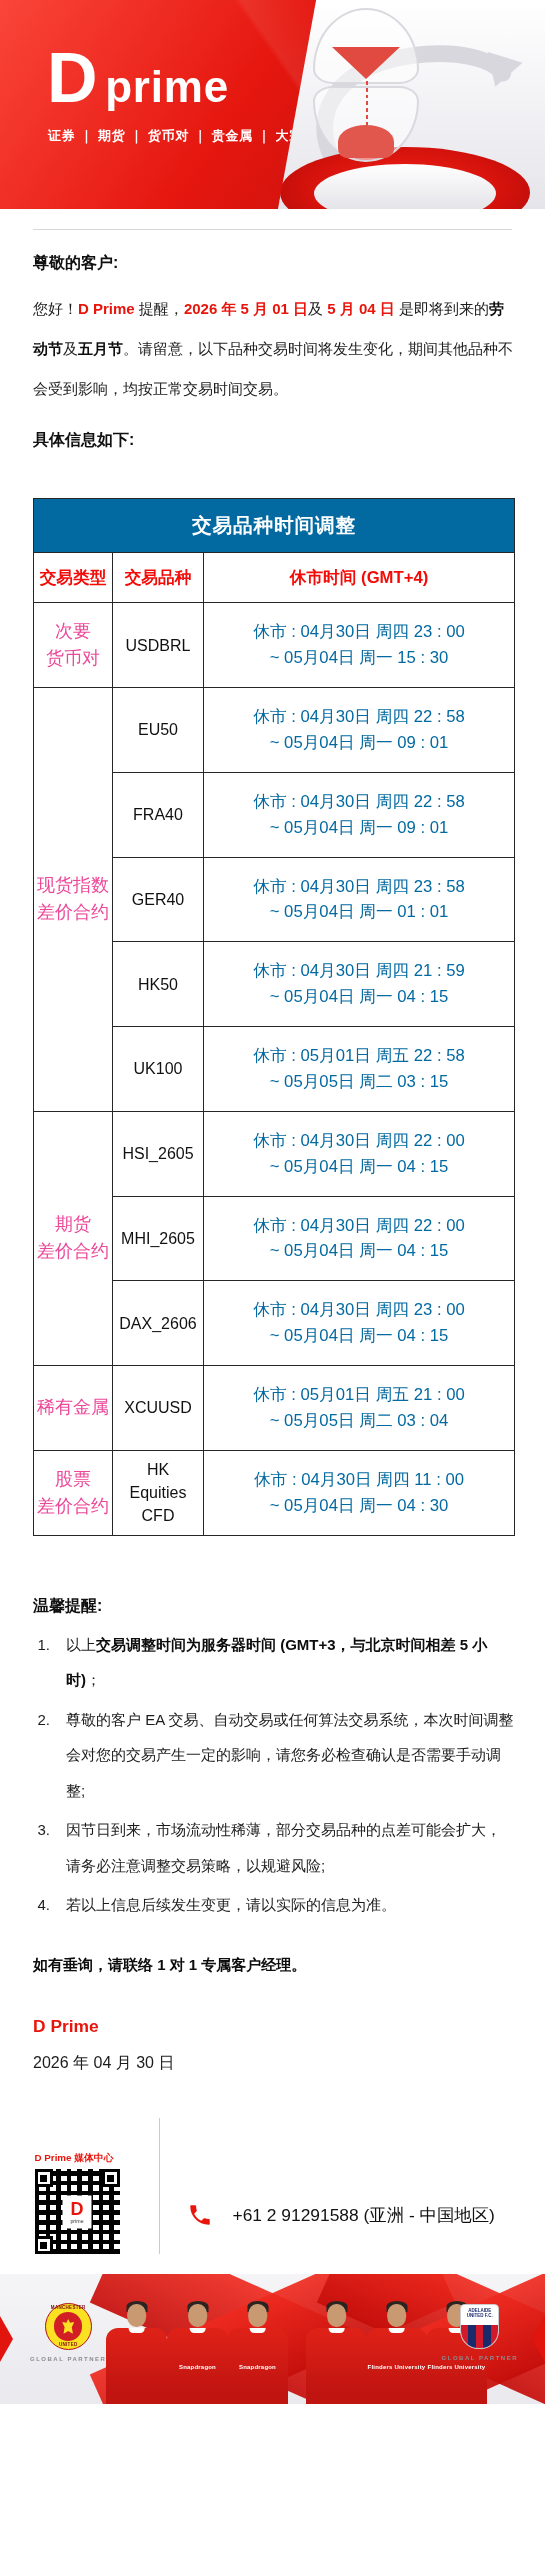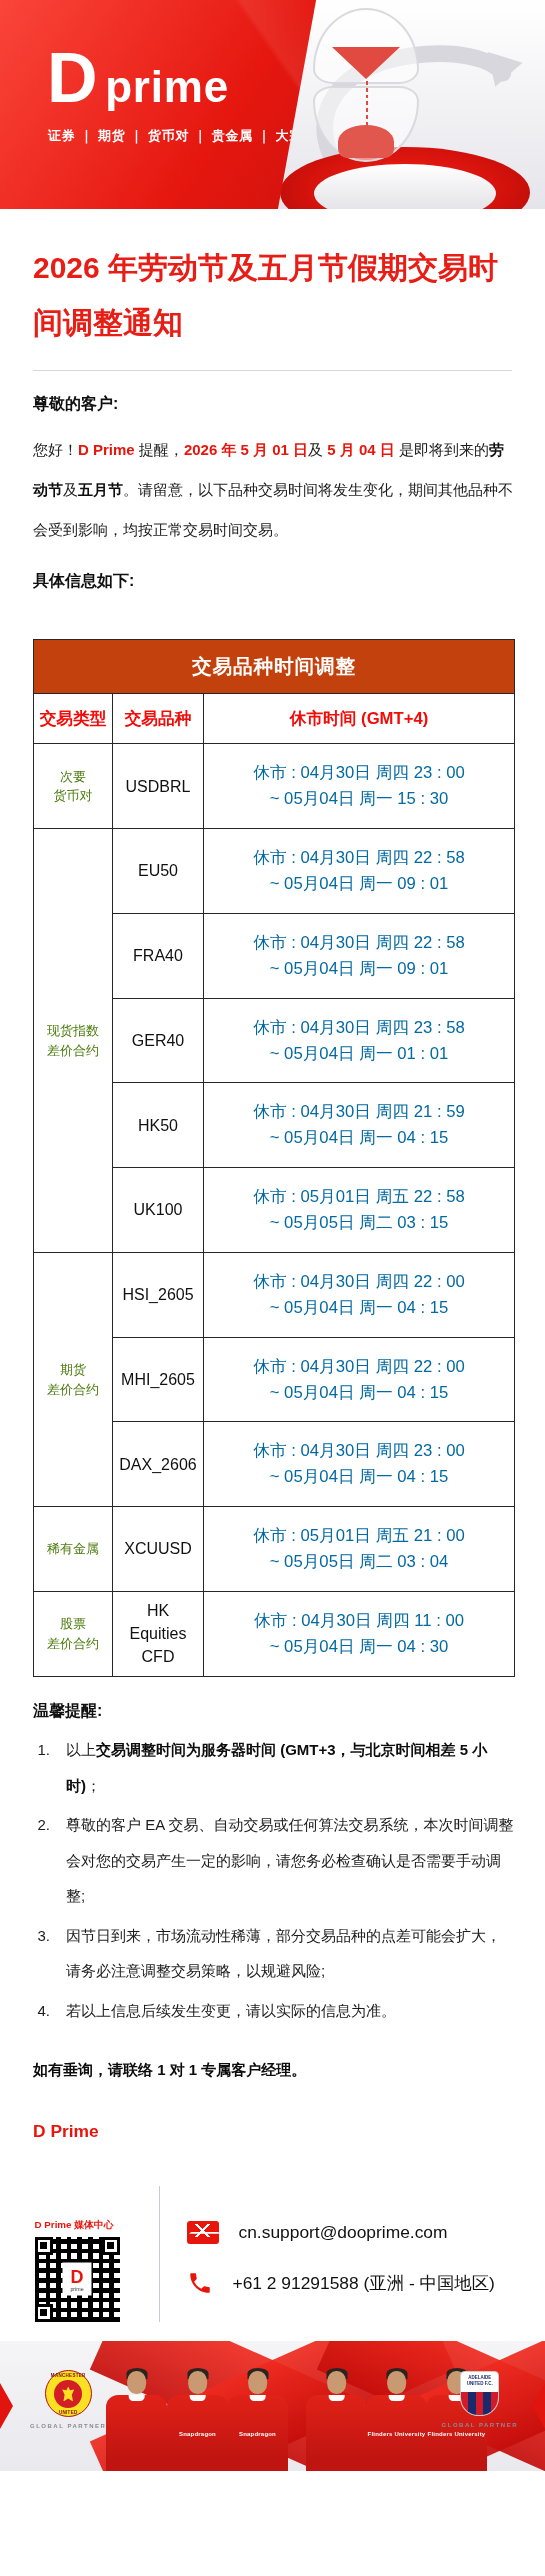--- a/index.html
+++ b/index.html
@@ -40,30 +40,30 @@
   .divider{margin:19.7px 0 0;border:none;border-top:1.5px solid #d8d8d8;height:0;}
   .salutation{margin-top:23px;font-size:16px;font-weight:800;color:#101010;}
   .intro{margin-top:15px;width:482px;font-size:15px;line-height:2.68;color:#1c1c1c;}
   .red-b{color:#e8150c;font-weight:800;}
   .blk-b{color:#0d0d0d;font-weight:800;}
   .details-label{margin-top:21px;font-size:16px;font-weight:800;color:#101010;}
 
   
   table.tt{margin-top:47px;width:482px;border-collapse:collapse;table-layout:fixed;}
   table.tt td,table.tt th{border:1.5px solid #262626;text-align:center;vertical-align:middle;}
-  .tt-band{background:#c2410c;color:#ffffff;font-size:19.7px;font-weight:800;padding:13px 0;letter-spacing:0.8px;}
+  .tt-band{background:#0369a1;color:#ffffff;font-size:19.7px;font-weight:800;padding:13px 0;letter-spacing:0.8px;}
   .tt-head th{color:#f20b07;font-size:16.7px;font-weight:800;padding:13px 3px;background:#fff;}
   .col-cat{width:79px;}
   .col-sym{width:91px;}
-  td.cat{font-size:13px;color:#4d7c0f;white-space:pre-line;line-height:1.5;}
+  td.cat{font-size:18px;color:#ec4899;white-space:pre-line;line-height:1.5;}
   td.sym{font-size:16px;color:#111;white-space:pre-line;line-height:1.45;}
   td.time{font-size:16.7px;color:#0369a1;white-space:pre-line;line-height:1.55;padding:16px 4.5px;}
 
   
-  .rem-head{margin-top:24px;font-size:16px;font-weight:800;color:#101010;}
+  .rem-head{margin-top:60px;font-size:16px;font-weight:800;color:#101010;}
   .rem-list{margin-top:10.6px;width:482px;}
   .rem-item{display:grid;grid-template-columns:33px 1fr;font-size:15px;line-height:2.35;color:#1c1c1c;margin-top:4.5px;}
   .rem-num{padding-left:4.5px;}
   .closing{margin-top:33px;font-size:15px;font-weight:800;color:#0d0d0d;}
   .sig-brand{margin-top:41px;font-size:17.4px;font-weight:800;color:#e8150c;}
   .sig-date{margin-top:16.7px;font-size:16px;color:#1c1c1c;}
 
   
   .contact{margin-top:41px;display:flex;align-items:flex-end;}
   .qr-wrap{width:114px;}
@@ -152,21 +152,20 @@
     <div class="logo-row">
       <span class="logo-d">D</span>
       <span class="logo-prime">prime</span>
     </div>
     <div class="tagline">证券 ｜ 期货 ｜ 货币对 ｜ 贵金属 ｜ 大宗商品 ｜ 股票指数</div>
   </div>
 </div>
 
 <div class="content">
 
-  <h1 class="title">2026 年劳动节及五月节假期交易时间调整通知</h1>
 
   <hr class="divider">
 
   <div class="salutation">尊敬的客户:</div>
 
   <p class="intro"><span>您好！</span><span class="red-b">D Prime</span><span> 提醒，</span><span class="red-b">2026 年 5 月 01 日</span><span>及</span><span class="red-b"> 5 月 04 日 </span><span>是即将到来的</span><span class="blk-b">劳动节</span><span>及</span><span class="blk-b">五月节</span><span>。请留意，以下品种交易时间将发生变化，期间其他品种不会受到影响，均按正常交易时间交易。</span></p>
 
   <div class="details-label">具体信息如下:</div>
 
   <table class="tt">
@@ -269,41 +268,38 @@
     </div>
     <div class="rem-item">
       <span class="rem-num">4.</span>
       <span>若以上信息后续发生变更，请以实际的信息为准。</span>
     </div>
   </div>
 
   <div class="closing">如有垂询，请联络 1 对 1 专属客户经理。</div>
 
   <div class="sig-brand">D Prime</div>
+  <div class="sig-date">2026 年 04 月 30 日</div>
 
   <div class="contact">
     <div class="qr-wrap">
       <div class="qr-label">D Prime 媒体中心</div>
       <div class="qr">
         <div class="finder f-tl"></div>
         <div class="finder f-tr"></div>
         <div class="finder f-bl"></div>
         <div class="qr-badge">
           <span class="qr-d">D</span>
           <span class="qr-prime">prime</span>
         </div>
       </div>
     </div>
     <div class="contact-div"></div>
     <div class="contact-lines">
       <div class="c-row">
-        <div class="env"></div>
-        <span class="c-text">cn.support@dooprime.com</span>
-      </div>
-      <div class="c-row">
         <svg class="phone-ic" viewBox="0 0 24 24">
           <path fill="#e8150c" d="M6.6 10.8c1.5 2.9 3.7 5.1 6.6 6.6l2.2-2.2c.3-.3.7-.4 1-.2 1.2.4 2.4.6 3.6.6.6 0 1 .4 1 1V20c0 .6-.4 1-1 1C10.6 21 3 13.4 3 4c0-.6.4-1 1-1h3.4c.6 0 1 .4 1 1 0 1.3.2 2.5.6 3.6.1.4 0 .7-.2 1l-2.2 2.2z"></path>
         </svg>
         <span class="c-text">+61 2 91291588 (亚洲 - 中国地区)</span>
       </div>
     </div>
   </div>
 </div>
 
 <div class="partners">

